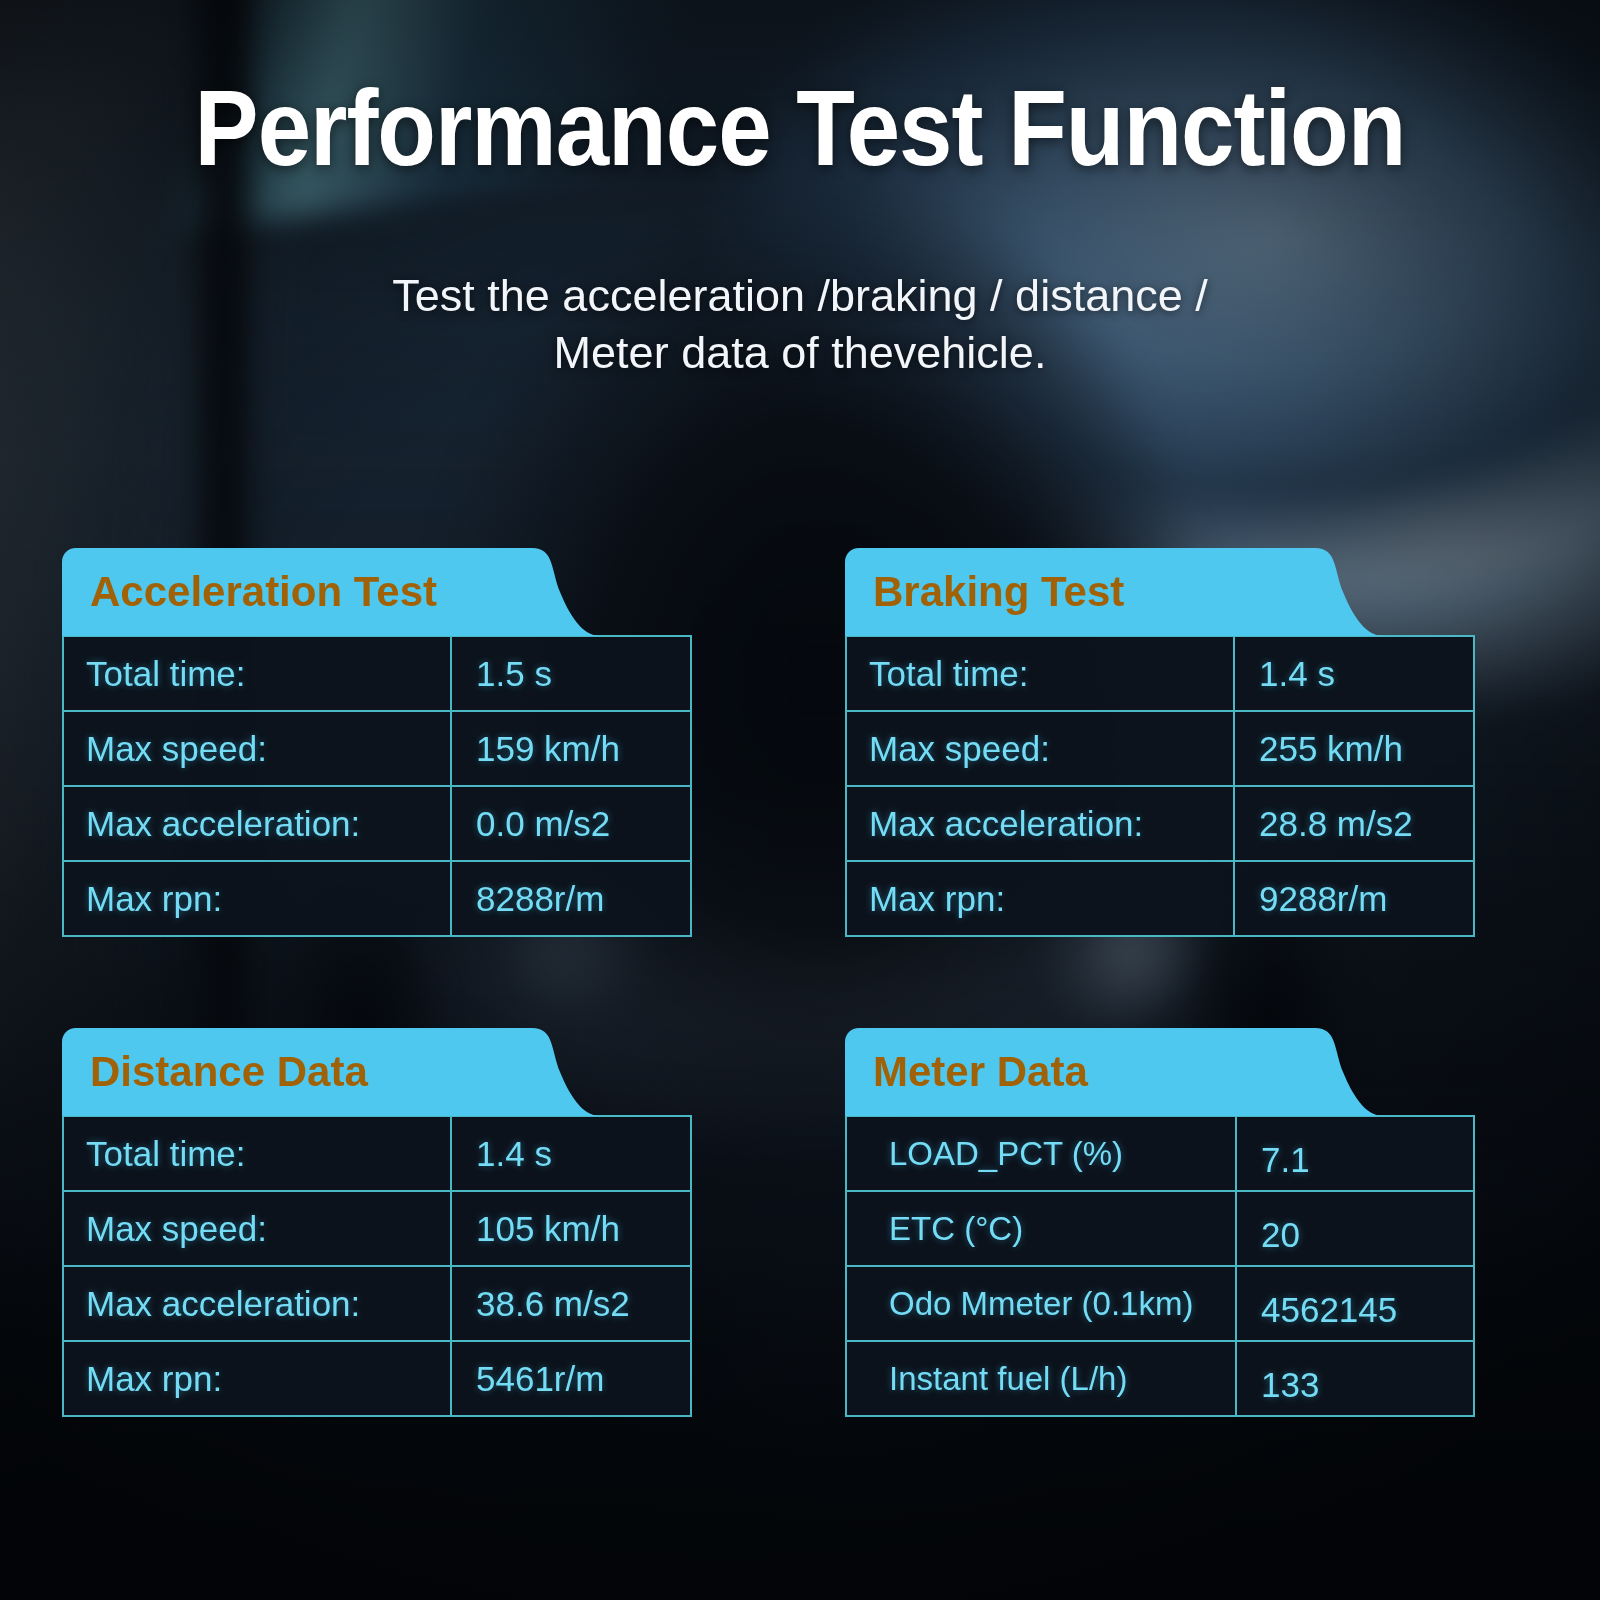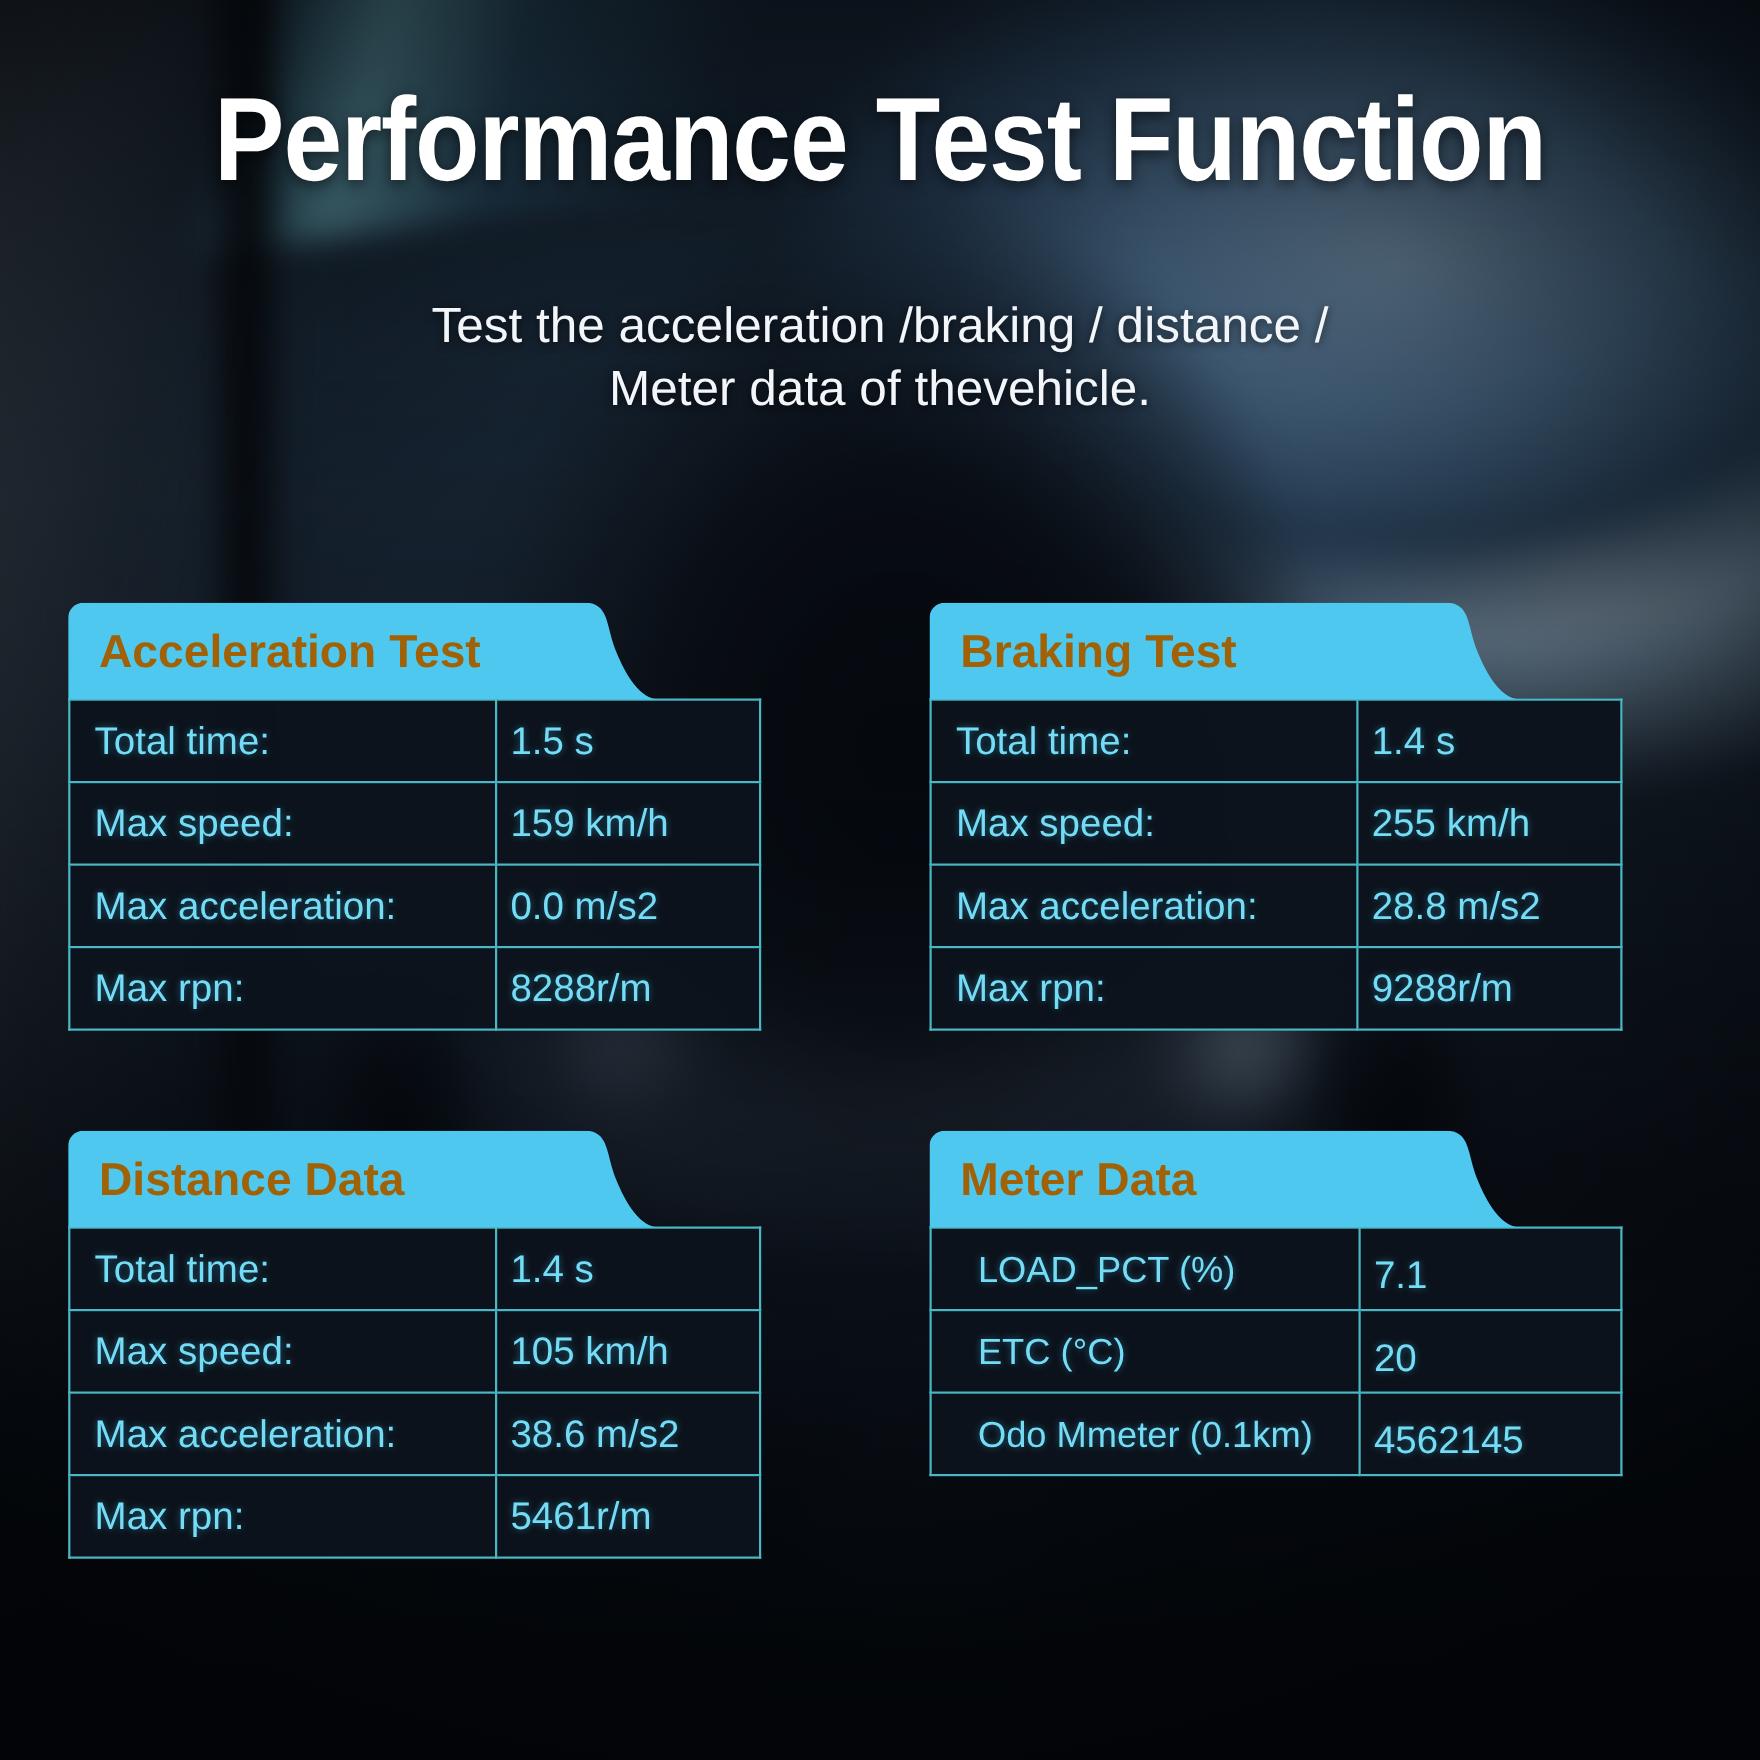--- a/index.html
+++ b/index.html
@@ -137,21 +137,21 @@
     height:75px;
     background:rgba(12,19,28,0.88);
     color:#74dcf5;
     font-size:35px;
     padding:0 0 0 22px;
     vertical-align:middle;
     text-shadow:0 0 7px rgba(60,190,235,0.45);
     white-space:nowrap;
     overflow:hidden;
   }
-  .card-table td.val{ width:240px; padding-left:12px; }
+  .card-table td.val{ width:240px; padding-left:24px; }
   .card-table.offset-vals td.val{ vertical-align:bottom; padding-bottom:10px; }
   .card-table.offset-vals td.lbl{ vertical-align:middle; }
 
   
   #card-acceleration{ left:62px; top:548px; }
   #card-braking{     left:845px; top:548px; }
   #card-distance{    left:62px; top:1028px; }
   #card-meter{       left:845px; top:1028px; }
 
   #card-meter .card-table td.lbl{ font-size:33px;padding-left:42px; }
@@ -278,17 +278,21 @@
           <td class="val">7.1</td>
         </tr>
         <tr>
           <td class="lbl">ETC (°C)</td>
           <td class="val">20</td>
         </tr>
         <tr>
           <td class="lbl">Odo Mmeter (0.1km)</td>
           <td class="val">4562145</td>
         </tr>
+        <tr>
+          <td class="lbl">Instant fuel (L/h)</td>
+          <td class="val">133</td>
+        </tr>
       </tbody>
     </table>
   </section>
 
 </div>
 
 </body></html>

